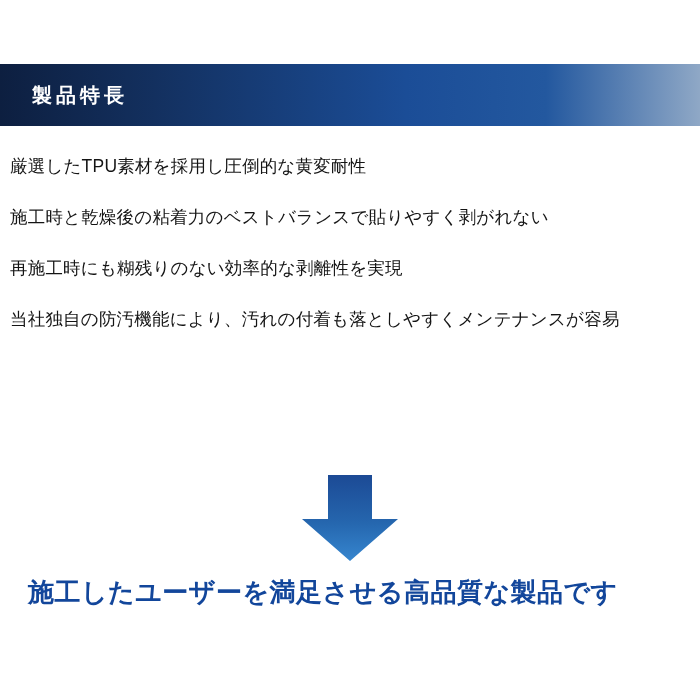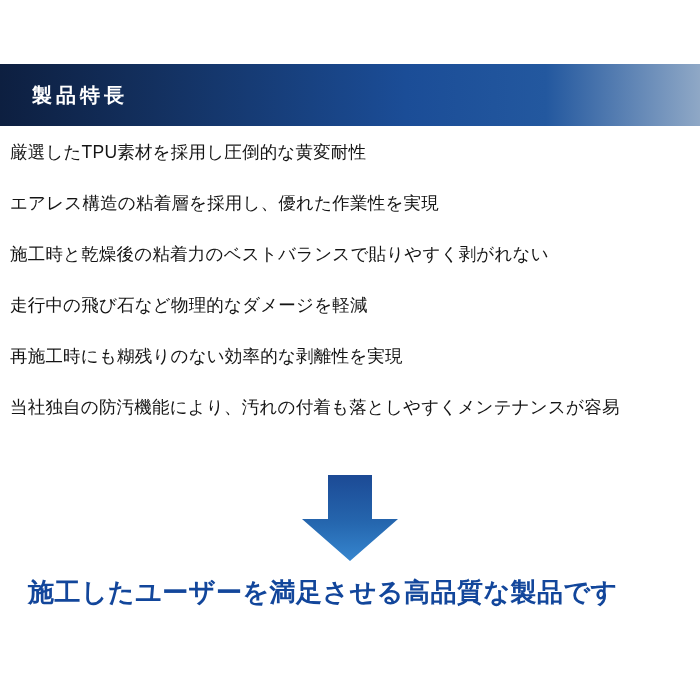--- a/index.html
+++ b/index.html
@@ -40,21 +40,21 @@
   
   .features {
     position: absolute;
     left: 0;
     top: 140px;
     width: 700px;
   }
   .feature-row {
     height: 51px;
     display: flex;
-    align-items: flex-start;
+    align-items: center;
     padding-left: 10px;
     box-sizing: border-box;
   }
   .feature-text {
     font-size: 17.5px;
     color: #141414;
     letter-spacing: 0.2px;
     white-space: nowrap;
   }
   
@@ -96,27 +96,21 @@
 
   <div class="header-band">
     <div class="header-title">製品特長</div>
   </div>
 
   <div class="features">
     <div class="feature-row">
       <span class="feature-text">厳選したTPU素材を採用し圧倒的な黄変耐性</span>
     </div>
     <div class="feature-row">
-      <span class="feature-text">エアレス構造の粘着層を採用し、優れた作業性を実現</span>
-    </div>
-    <div class="feature-row">
       <span class="feature-text">施工時と乾燥後の粘着力のベストバランスで貼りやすく剥がれない</span>
-    </div>
-    <div class="feature-row">
-      <span class="feature-text">走行中の飛び石など物理的なダメージを軽減</span>
     </div>
     <div class="feature-row">
       <span class="feature-text">再施工時にも糊残りのない効率的な剥離性を実現</span>
     </div>
     <div class="feature-row">
       <span class="feature-text">当社独自の防汚機能により、汚れの付着も落としやすくメンテナンスが容易</span>
     </div>
   </div>
 
   <div class="arrow-wrap">

